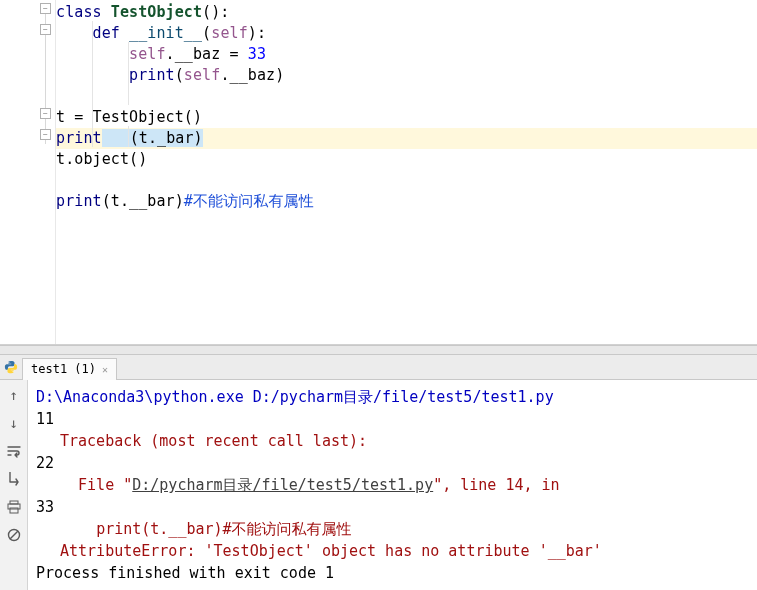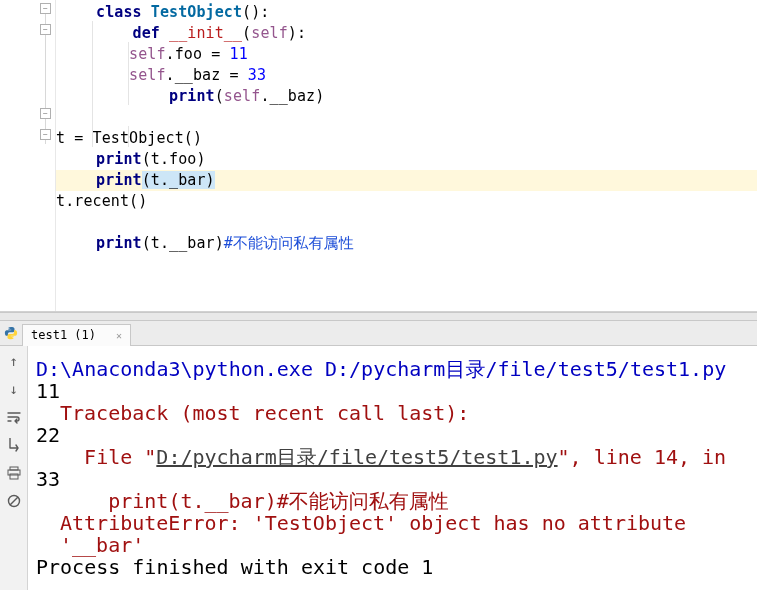--- a/index.html
+++ b/index.html
@@ -55,28 +55,28 @@
   white-space: pre;
   font-size: 15px;
   letter-spacing: 0.1px;
 }
 .hl-line { background: #fff8dc; }
 .indent-guide {
   position: absolute;
   width: 1px;
   background: #e4e4e4;
 }
-.kw { color: #000080; font-weight: bold; margin-left: 40px; }
-.def-name { font-weight: bold; color: #0369a1; }
+.kw { color: #000080; font-weight: normal; }
+.def-name { font-weight: bold; color: #14532d; }
 .self { color: #94558d; }
-.special { color: #b91c1c; }
+.special { color: #0c4a6e; }
 .num { color: #0000ff; }
 .str-comment { color: #1d4ed8; }
 .plain { color: #000; }
-.sel-bg { background: #cde6f7; }
+.sel-bg { background: #cde6f7; padding-left: 28px; }
 
 .splitter { height: 10px; background: #e8e8e8; border-top: 1px solid #c8c8c8; border-bottom: 1px solid #c8c8c8; }
 
 .tabs-row {
   height: 25px;
   background: #ececec;
   border-bottom: 1px solid #c8c8c8;
   display: flex;
   align-items: center;
   padding-left: 4px;
@@ -87,21 +87,21 @@
   margin-right: 4px;
 }
 .tab {
   background: #fbfbfb;
   border: 1px solid #c8c8c8;
   border-bottom: none;
   padding: 2px 8px;
   font-size: 12px;
   display: flex;
   align-items: center;
-  gap: 20px;
+  gap: 6px;
   height: 22px;
   margin-top: 3px;
 }
 .tab-x { color: #9a9a9a; font-size: 10px; cursor: pointer; }
 
 .console-wrap {
   flex: 1;
   display: flex;
 }
 .console-toolbar {
@@ -118,23 +118,23 @@
   width: 18px;
   height: 18px;
   display: flex;
   align-items: center;
   justify-content: center;
   color: #5a5a5a;
   cursor: pointer;
 }
 .console-out {
   flex: 1;
-  padding: 12px 8px;
+  padding: 6px 8px;
   font-family: "Consolas", "Monaco", monospace;
-  font-size: 20px;
+  font-size: 15px;
   line-height: 22px;
   white-space: pre-wrap;
   overflow: hidden;
 }
 .c-blue { color: #0000c0; }
 .c-red { color: #a01010; margin-left: 24px; }
 .c-link { color: #404040; text-decoration: underline; cursor: pointer; }
 </style>
 </head>
 <body>
@@ -146,28 +146,26 @@
     <div class="fold-mark" style="top:24px">−</div>
     <div class="fold-mark" style="top:108px">−</div>
     <div class="fold-mark" style="top:129px">−</div>
   </div>
   <div class="code-area" id="code-area">
     <div class="indent-guide" style="left:36px;top:21px;height:126px"></div>
     <div class="indent-guide" style="left:72px;top:42px;height:63px"></div>
     <div class="indent-guide" style="left:72px;top:126px;height:21px"></div>
   <div class="code-line"><span class="kw">class </span><span class="def-name">TestObject</span><span class="plain">():</span></div>
       <div class="code-line">    <span class="kw">def </span><span class="special">__init__</span><span class="plain">(</span><span class="self">self</span><span class="plain">):</span></div>
-      <div class="code-line">        <span class="self">self</span><span class="plain">.foo = </span><span class="num">11</span></div>
       <div class="code-line">        <span class="self">self</span><span class="plain">.__baz = </span><span class="num">33</span></div>
       <div class="code-line">        <span class="kw">print</span><span class="plain">(</span><span class="self">self</span><span class="plain">.__baz)</span></div>
       <div class="code-line"></div>
       <div class="code-line"><span class="plain">t = TestObject()</span></div>
-      <div class="code-line"><span class="kw">print</span><span class="plain">(t.foo)</span></div>
       <div class="code-line hl-line"><span class="kw">print</span><span class="plain sel-bg">(t._bar)</span></div>
-      <div class="code-line"><span class="plain">t.recent()</span></div>
+      <div class="code-line"><span class="plain">t.object()</span></div>
       <div class="code-line"></div>
       <div class="code-line"><span class="kw">print</span><span class="plain">(t.__bar)</span><span class="str-comment">#不能访问私有属性</span></div>
     </div>
 </div>
 
 <div class="splitter"></div>
 
 <div class="tabs-row">
   <svg class="py-icon" viewBox="0 0 16 16">
       <path fill="#3573a6" d="M8 1c-3 0-3 1.3-3 1.3v2H8.3v.5H3.5S1 4.5 1 8s2.2 3.2 2.2 3.2h1.3V9S4.4 7 6.5 7H10s2-.1 2-2V3s.2-2-4-2z"></path>

